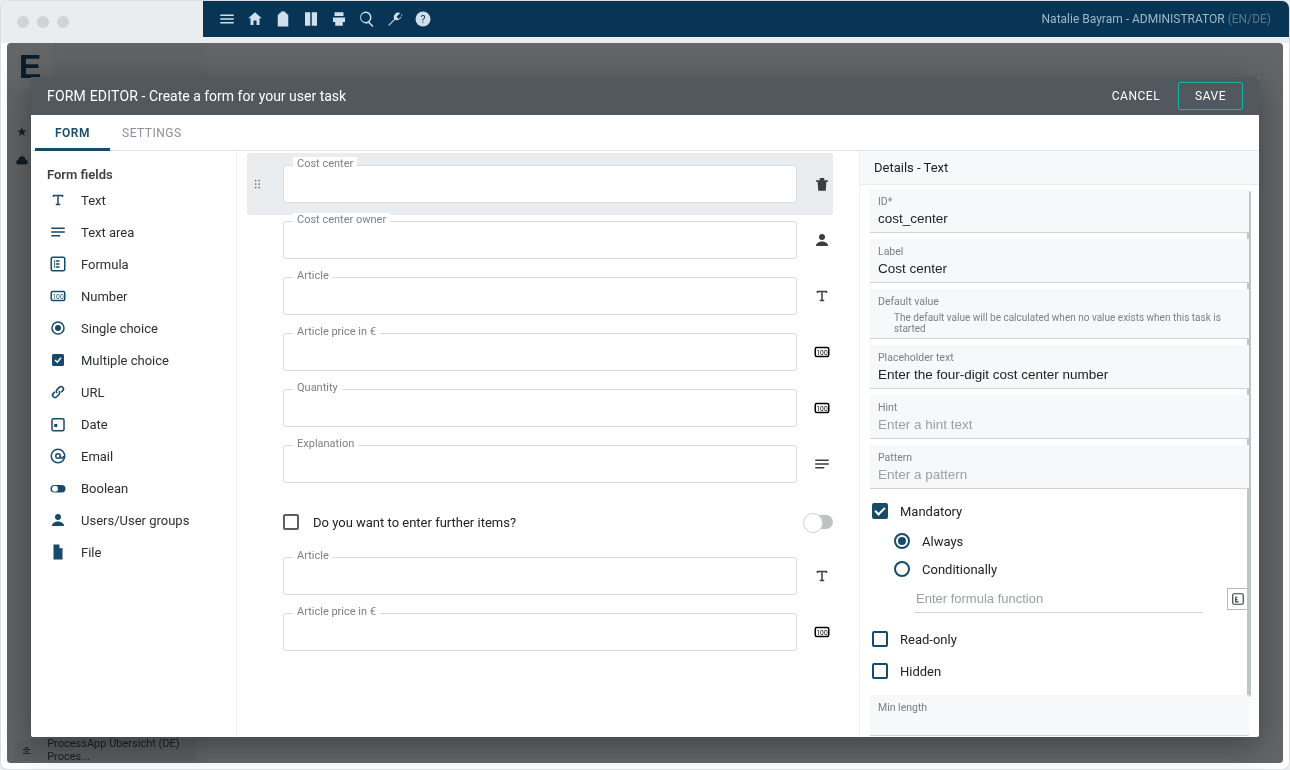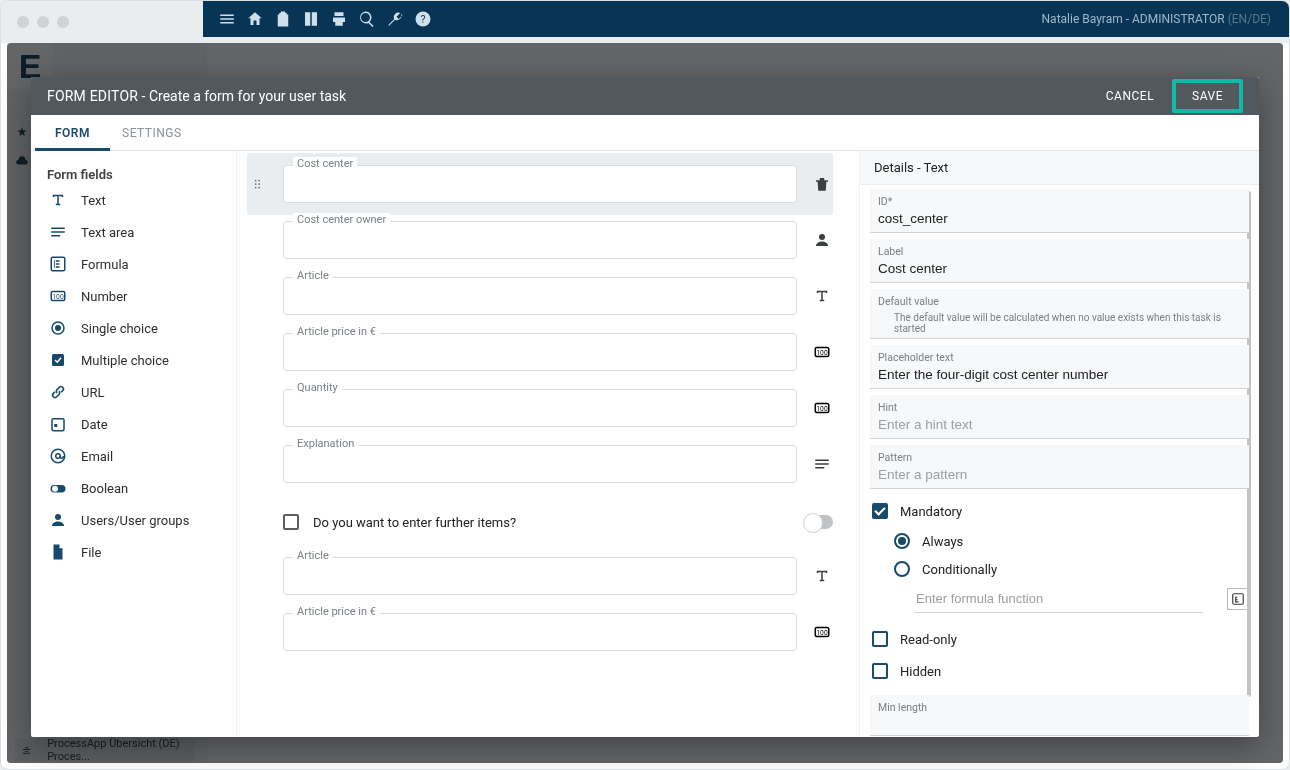--- a/index.html
+++ b/index.html
@@ -28,21 +28,21 @@
   .bg-tree svg { fill:#153a52; width:14px; height:14px; }
   .footer-bar { position:absolute; bottom:8px; left:14px; width:180px; height:22px; background:#e8ebee; color:#333; font-size:11px; display:flex; align-items:center; padding:0 6px; gap:15px; }
 
   
   .modal { position:absolute; top:76px; left:30px; width:1228px; height:660px; background:#fff; box-shadow:0 8px 32px rgba(0,0,0,0.35); border-radius:2px; display:flex; flex-direction:column; overflow:hidden;}
   .modal-header { height:38px; background:#51585e; color:#fff; display:flex; align-items:center; padding:0 16px; font-size:14px;}
   .modal-header .title { flex:1; }
   .modal-header .title-main { font-size:14px; letter-spacing:.2px; }
   .modal-header .title-sub { font-size:14px; font-weight:400; }
   .btn-text { color:#fff; font-size:12px; letter-spacing:.5px; padding:6px 10px; cursor:pointer; }
-  .btn-outline { border:4px solid #14b8a6; padding:6px 16px; font-size:12px; letter-spacing:.5px; cursor:pointer; margin-left:8px; border-radius:2px; }
+  .btn-outline { border:1px solid #14b8a6; padding:6px 16px; font-size:12px; letter-spacing:.5px; cursor:pointer; margin-left:8px; border-radius:2px; }
   
   .tabs { height:36px; display:flex; border-bottom:1px solid #e3e6e8; padding:0 24px; gap:32px; }
   .tab  { font-size:12px; letter-spacing:.5px; color:#8a9096; display:flex; align-items:center; cursor:pointer; position:relative;}
   .tab.active { color:#184a6a; font-weight:600;}
   .tab.active::after { content:""; position:absolute; left:-20px; right:-20px; bottom:-1px; height:3px; background:#184a6a;}
   
   .modal-body { flex:1; display:grid; grid-template-columns: 206px 1fr 400px; overflow:hidden;}
   
   
   .palette { padding:16px 8px 8px 16px; border-right:1px solid #eef1f3; overflow:auto;}

